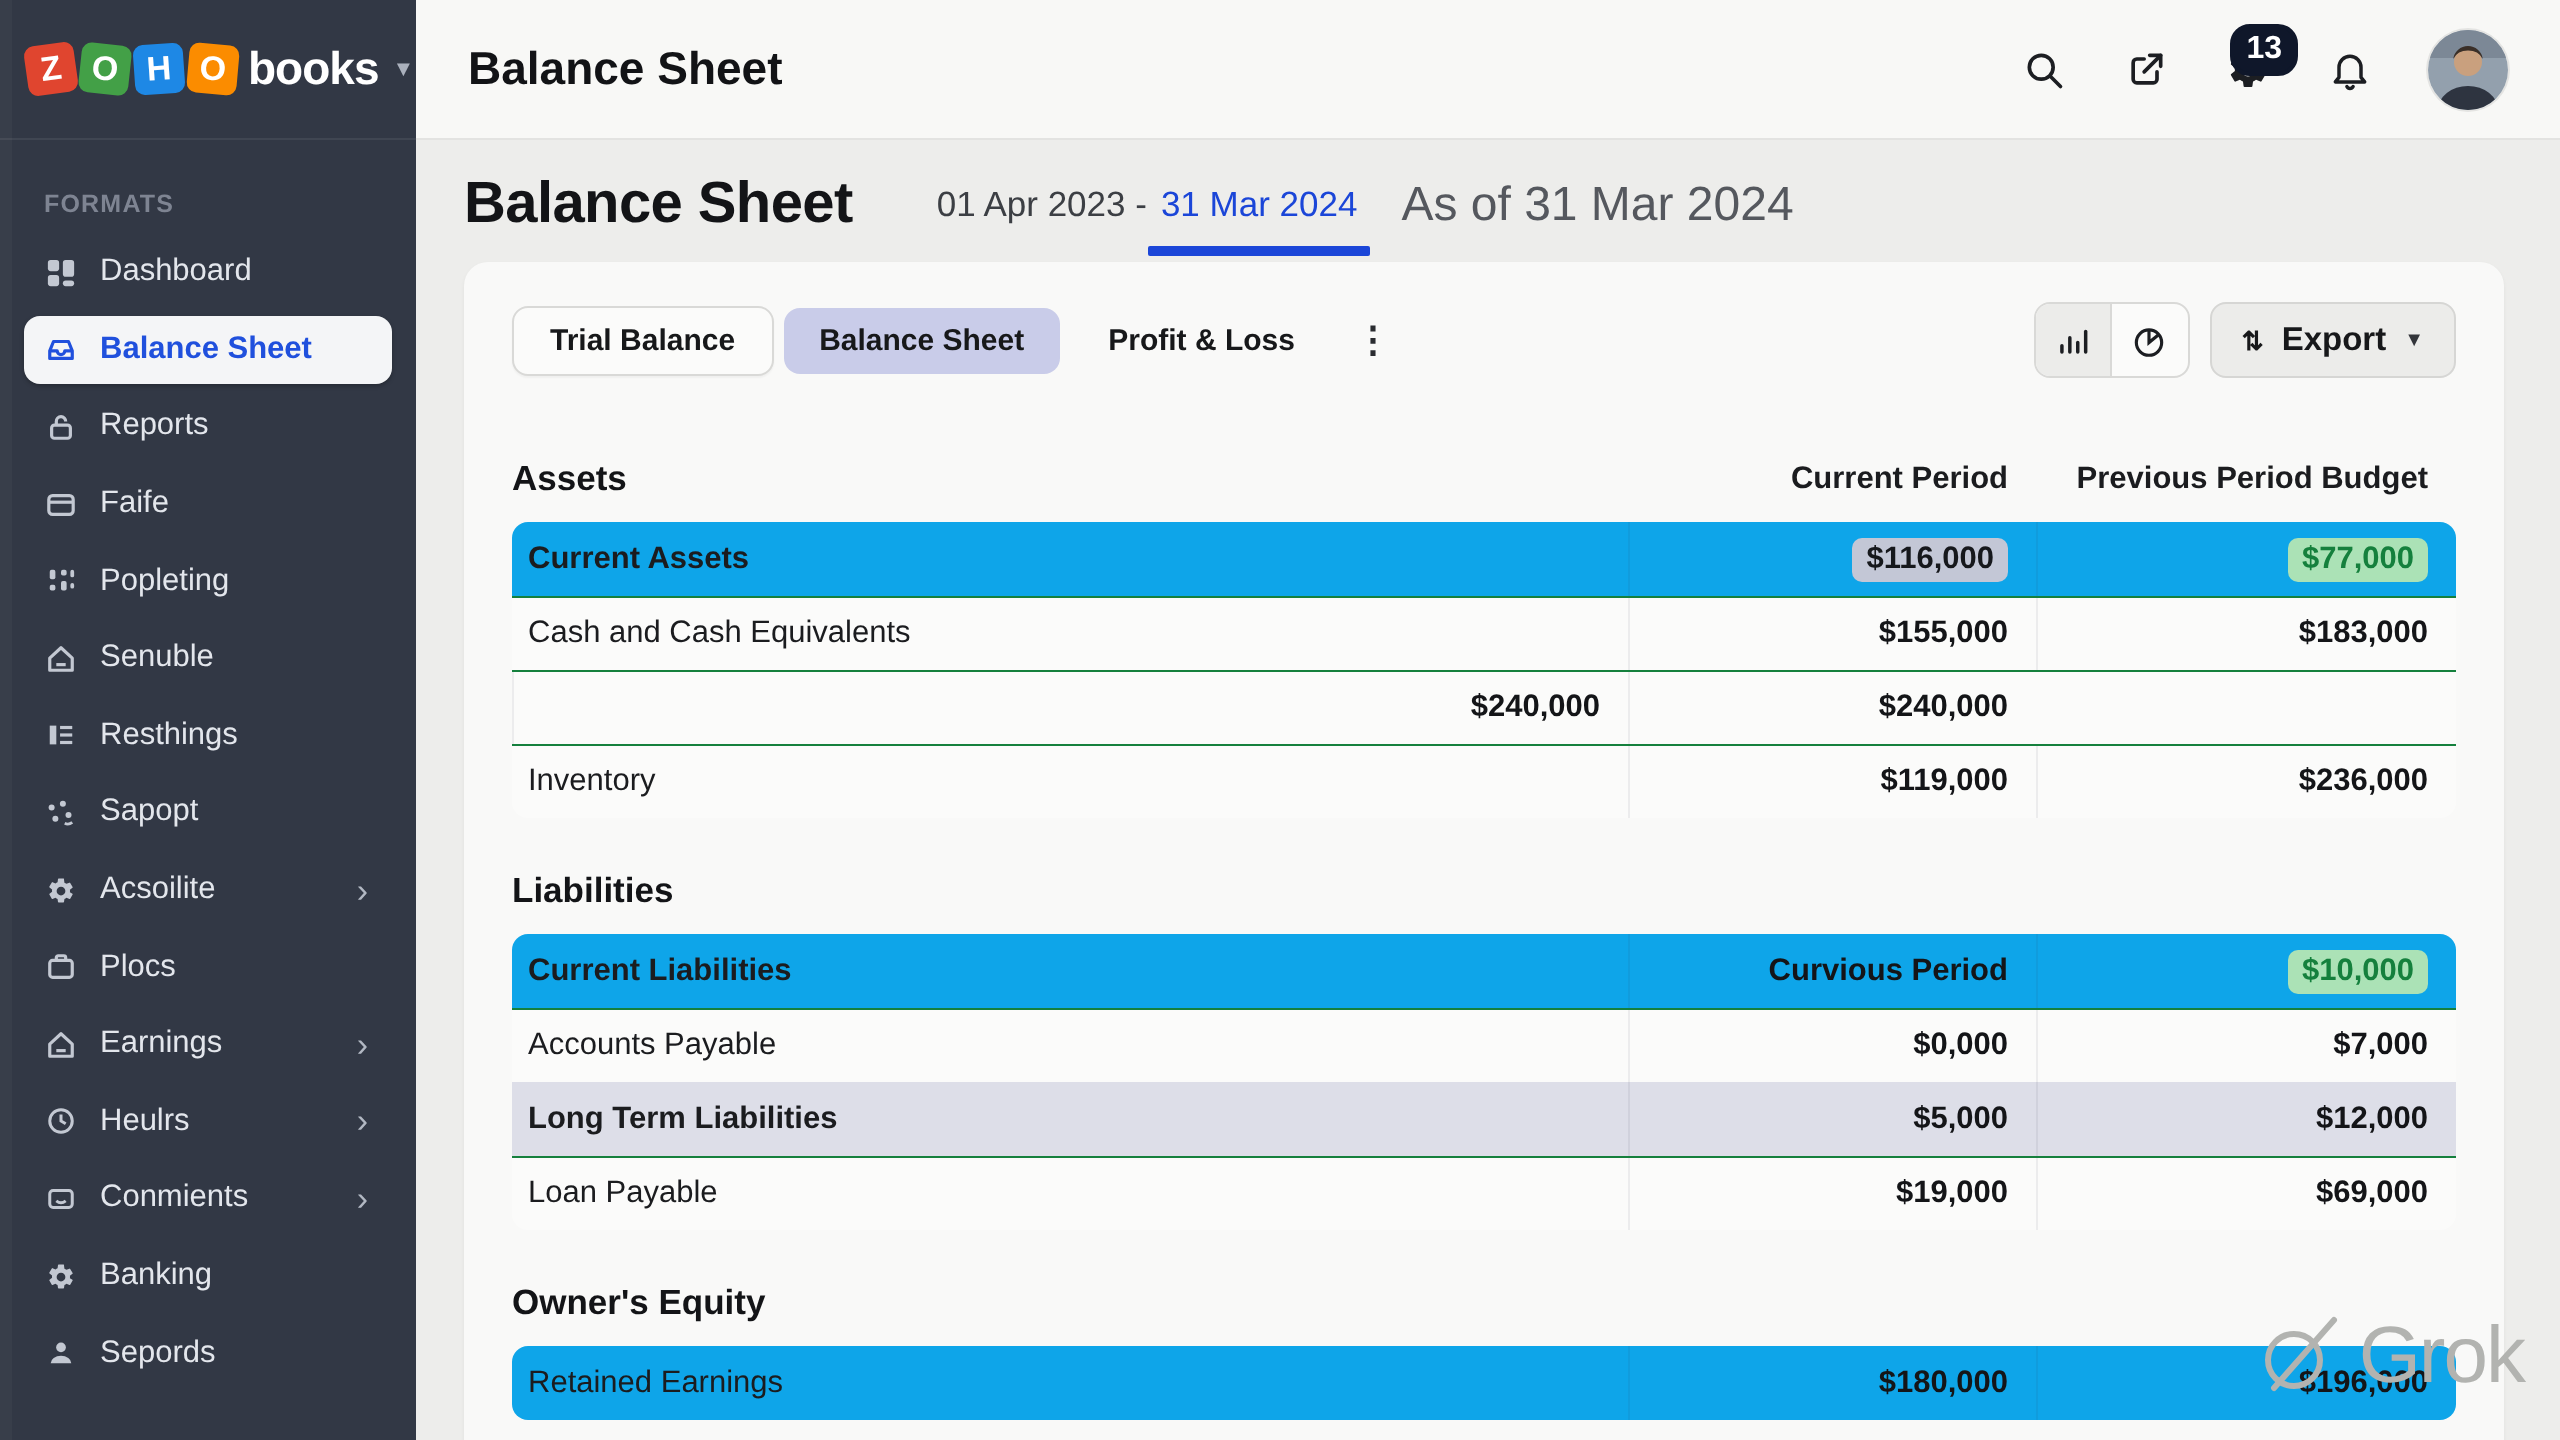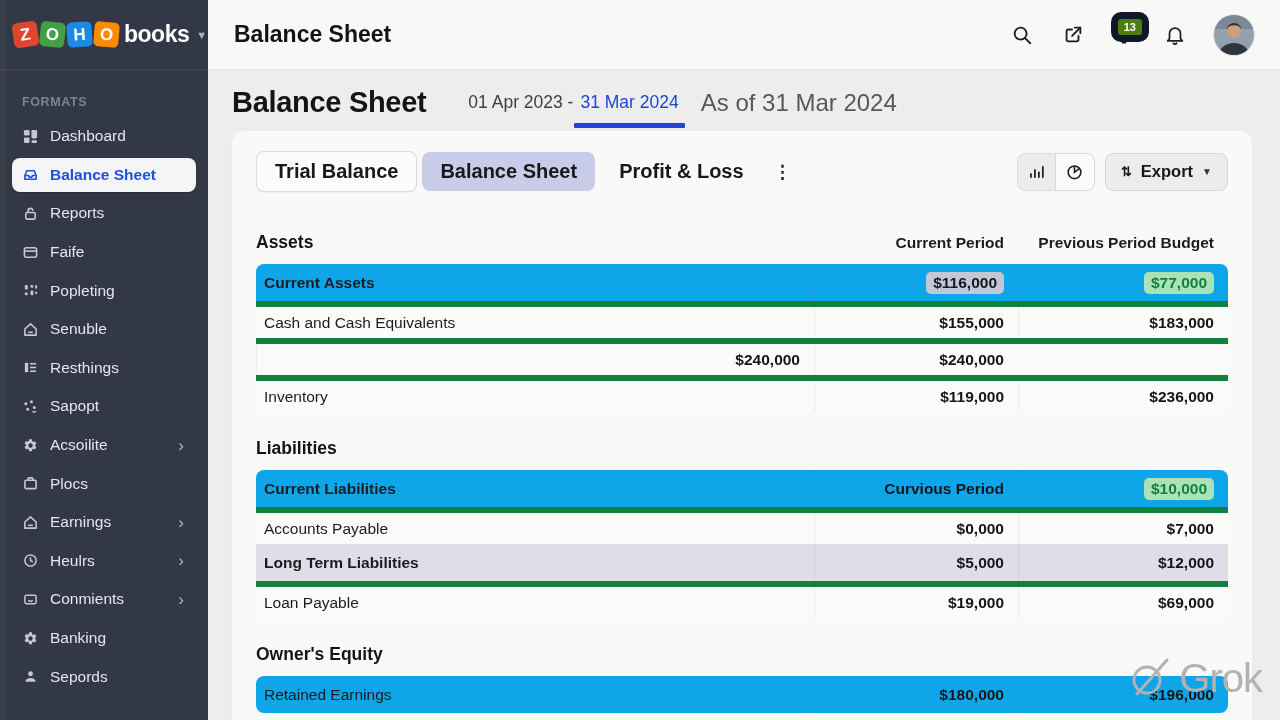--- a/index.html
+++ b/index.html
@@ -31,35 +31,35 @@
   .nav-item.selected .nav-icon { color:#2050dd; }
 
   
   .main { flex:1; display:flex; flex-direction:column; height:720px; }
   .topbar { height:70px; background:#f8f8f6; display:flex; align-items:center; padding:0 26px; border-bottom:1px solid #e3e3e1; flex:0 0 auto; }
   .topbar-title { font-size:23px; font-weight:700; color:#121316; }
   .topbar-actions { margin-left:auto; display:flex; align-items:center; gap:27px; }
   .tb-icon { width:24px; height:24px; color:#1c1e22; cursor:pointer; display:flex; align-items:center; justify-content:center; }
   .tb-icon svg { width:22px; height:22px; }
   .gear-wrap { position:relative; }
-  .badge { position:absolute; top:-11px; right:-13px; background:#4d7c0f; color:#fff; font-size:11px; font-weight:700;
-           padding:2px 6px; border-radius:10px; border:7px solid #0f172a; }
+  .badge { position:absolute; top:-11px; right:-13px; background:#0f172a; color:#fff; font-size:16px; font-weight:700;
+           padding:2px 6px; border-radius:10px; border:2px solid #0f172a; }
   .avatar { width:40px; height:40px; border-radius:50%; overflow:hidden; cursor:pointer; flex:0 0 auto; box-shadow:0 0 0 1px rgba(0,0,0,0.08); }
 
   .content { flex:1; background:#ededeb; padding:16px 28px 0 24px; position:relative; overflow:hidden; }
   .report-header { display:flex; align-items:center; }
   .report-title { font-size:29px; font-weight:700; color:#131417; letter-spacing:-0.3px; }
   .date-group { margin-left:42px; font-size:17.5px; color:#3c3f44; display:flex; align-items:center; gap:7px; cursor:pointer; }
   .date-active { color:#1b46d8; font-weight:500; position:relative; display:inline-block; }
   .date-underline { position:absolute; left:-6px; right:-6px; bottom:-15px; height:5px; background:#1b46d8; border-radius:1px; }
   .as-of { margin-left:22px; font-size:24px; color:#55585e; }
 
   .card { margin-top:12px; background:#f9f9f8; border-radius:12px; padding:20px 24px; height:640px; box-shadow:0 1px 2px rgba(0,0,0,0.05); }
   .toolbar { display:flex; align-items:center; }
-  .tab { font-size:20px; font-weight:700; color:#17181a; padding:8px 18px; border-radius:8px; cursor:pointer; white-space:nowrap; }
+  .tab { font-size:15px; font-weight:700; color:#17181a; padding:8px 18px; border-radius:8px; cursor:pointer; white-space:nowrap; }
   .tab.outline { background:#fbfbfa; border:1px solid #d9d9d7; box-shadow:0 1px 1px rgba(0,0,0,0.04); }
   .tab.active { background:#c9cce9; margin-left:5px; }
   .tab.plain { margin-left:6px; }
   .more-dots { font-size:18px; font-weight:700; color:#2a2c30; margin-left:8px; cursor:pointer; padding:0 4px; }
   .toolbar-right { margin-left:auto; display:flex; align-items:center; gap:10px; }
   .icon-group { display:flex; border:1px solid #d9d9d7; border-radius:8px; overflow:hidden; background:#fbfbfa; height:38px; }
   .icon-cell { width:38px; display:flex; align-items:center; justify-content:center; cursor:pointer; color:#1c1e22; }
   .icon-cell.first { background:#ececea; border-right:1px solid #d9d9d7; }
   .icon-cell svg { width:19px; height:19px; }
   .export-btn { display:flex; align-items:center; gap:9px; background:#ececea; border:1px solid #d6d6d4; border-radius:8px;
@@ -67,21 +67,21 @@
   .export-sort { font-size:13px; }
   .export-caret { font-size:10px; color:#33353a; }
 
   .report-table { margin-top:40px; }
   .sec-head { display:grid; grid-template-columns:1fr 204px 210px; align-items:center; margin-bottom:11px; }
   .sec-head.later { margin-top:26px; }
   .sec-title { font-size:17.5px; font-weight:700; color:#131417; }
   .col-h { font-size:15.5px; font-weight:700; text-align:right; padding-right:14px; color:#1b1c1f; }
   .rows { border-radius:8px; overflow:hidden; }
   .row { display:grid; grid-template-columns:1fr 204px 210px; height:37px; align-items:stretch; background:#fbfbfa; cursor:pointer; }
-  .row + .row { border-top:6px solid #15803d; }
+  .row + .row { border-top:1px solid #15803d; }
   .row.lavender { background:#0ea5e9; border-top:none; }
   .row.lavender-light { background:#dddee8; border-top:none; }
   .row-label { display:flex; align-items:center; padding-left:8px; font-size:15.5px; color:#1b1c1f; }
   .row.bold .row-label { font-weight:700; }
   .cell { display:flex; align-items:center; justify-content:flex-end; padding-right:14px; font-size:15.5px; font-weight:700;
           color:#141518; border-left:1px solid rgba(40,44,70,0.07); }
   .hl { padding:2px 7px; border-radius:5px; }
   .hl-green { background:#abe2b6; color:#15803d; }
   .hl-slate { background:#c3c7d6; color:#16181c; }
 

